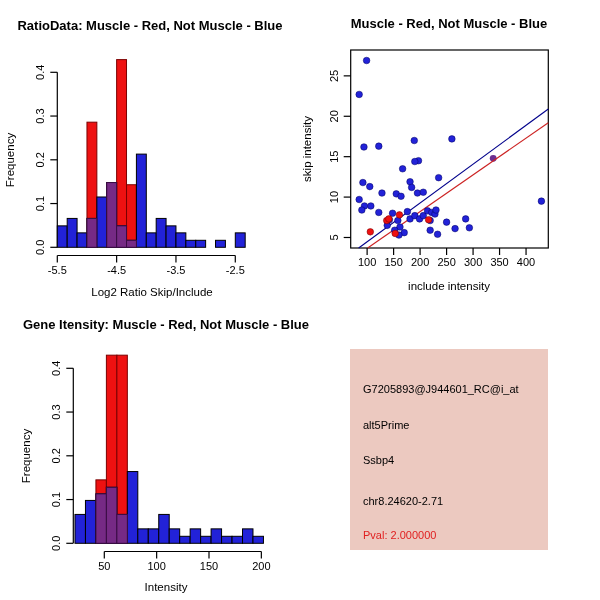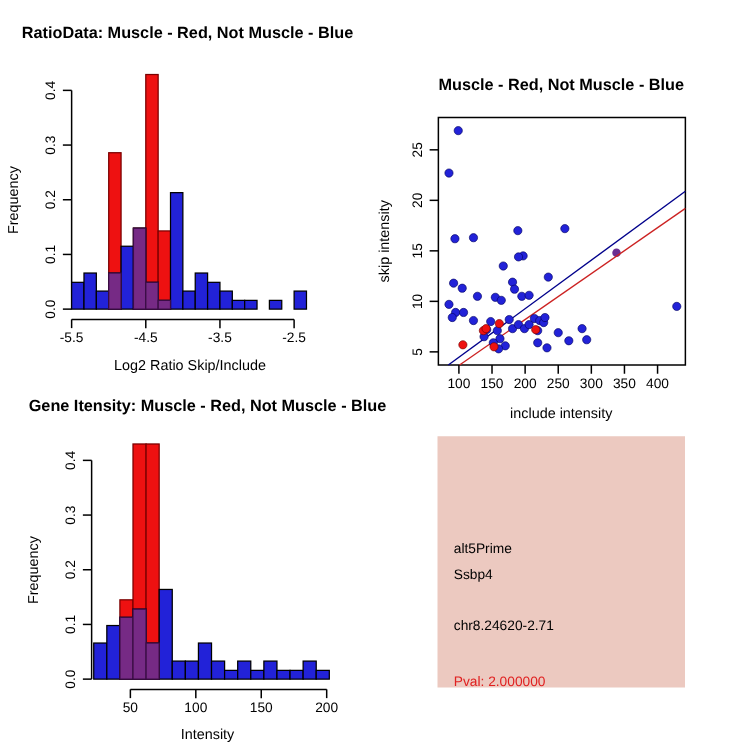--- a/index.html
+++ b/index.html
@@ -2,21 +2,21 @@
 <html><head>
 <meta charset="utf-8">
 <style>
   html,body{margin:0;padding:0;}
   body{
     width:600px;height:600px;position:relative;background:#ffffff;
     font-family:"Liberation Sans", sans-serif;overflow:hidden;
   }
   .panel{position:absolute;width:300px;height:300px;}
   #panel-ratio{left:0;top:4px;}
-  #panel-scatter{left:300px;top:0;margin-top:44px;}
+  #panel-scatter{left:300px;top:0;}
   #panel-gene{left:16px;top:300px;}
   #panel-info{left:300px;top:300px;}
   svg{position:absolute;left:0;top:0;}
   svg text{fill:#000000;}
   .ptitle{font-size:13px;font-weight:bold;}
   .tick{font-size:11px;}
   .axlab{font-size:11.5px;}
   .info-box{position:absolute;left:50px;top:49px;width:198px;height:201px;}
   .info-line{position:absolute;left:13px;font-size:11px;white-space:nowrap;color:#000;}
 </style>
@@ -228,18 +228,19 @@
           <rect x="79.92399999999999" y="193.8625" width="10.469999999999999" height="49.4375" fill="#762a85" stroke="#3a0d45" stroke-width="1"></rect>
           <rect x="90.39399999999999" y="187.3" width="10.469999999999999" height="56" fill="#762a85" stroke="#3a0d45" stroke-width="1"></rect>
           <rect x="100.864" y="214.425" width="10.469999999999999" height="28.875" fill="#762a85" stroke="#3a0d45" stroke-width="1"></rect>
         </g>
       </g>
   </svg>
 </div>
 
 <div class="panel" id="panel-info">
   <div class="info-box" id="info-box" style="background: rgb(236, 201, 192);">
-    <div class="info-line" style="top:84px">alt5Prime</div>
+    <div class="info-line" style="top:34px">G7205893@J944601_RC@i_at</div>
+    <div class="info-line" style="top:70px">alt5Prime</div>
     <div class="info-line" style="top:105px">Ssbp4</div>
     <div class="info-line" style="top:146px">chr8.24620-2.71</div>
-    <div class="info-line" id="pval-line" style="top: 191px; color: rgb(224, 32, 32);">Pval: 2.000000</div>
+    <div class="info-line" id="pval-line" style="top: 180px; color: rgb(224, 32, 32);">Pval: 2.000000</div>
   </div>
 </div>
 
 </body></html>

